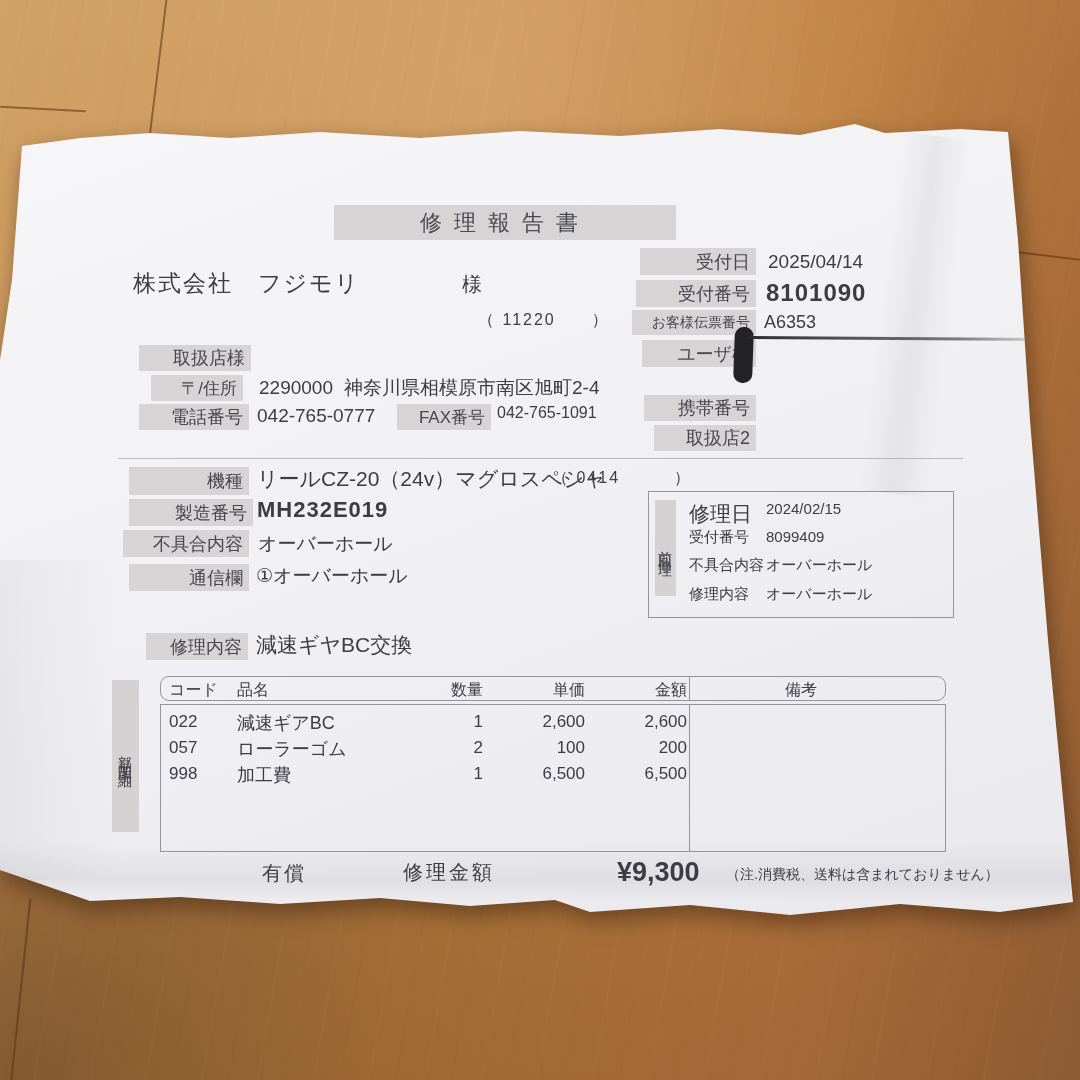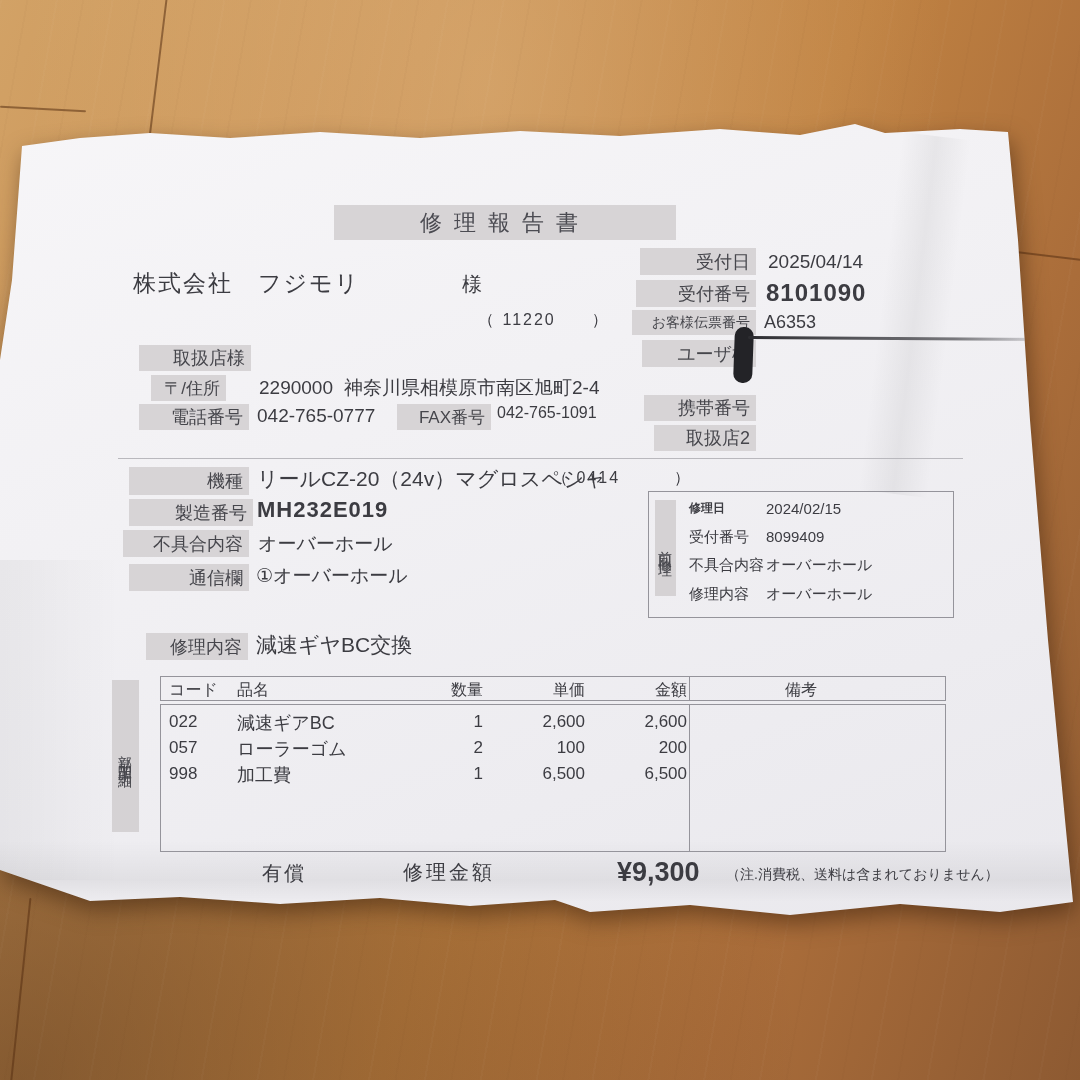--- a/index.html
+++ b/index.html
@@ -89,21 +89,21 @@
     <div class="marker-line" style="left:748px;top:337px;width:295px;"></div>
 
     <div class="txt" style="left:133px;top:268px;font-size:23px;font-weight:500;letter-spacing:2px;">株式会社　フジモリ</div>
     <div class="txt" style="left:462px;top:271px;font-size:20px;">様</div>
     <div class="txt" style="left:478px;top:310px;font-size:16px;letter-spacing:2px;">（ 11220　　）</div>
 
     <div class="lbox" style="left:139px;top:345px;width:112px;height:26px;">
           <span>取扱店様</span>
         </div>
 
-    <div class="lbox" style="left:151px;top:375px;width:75px;height:26px;font-size:17px;">
+    <div class="lbox" style="left:151px;top:375px;width:92px;height:26px;font-size:17px;">
           <span>〒/住所</span>
         </div>
     <div class="txt" style="left:259px;top:377px;font-size:19px;">2290000</div>
     <div class="txt" style="left:344px;top:375px;font-size:19px;">神奈川県相模原市南区旭町2-4</div>
 
     <div class="lbox" style="left:139px;top:404px;width:110px;height:26px;">
           <span>電話番号</span>
         </div>
     <div class="txt" style="left:257px;top:405px;font-size:19px;">042-765-0777</div>
     <div class="lbox" style="left:397px;top:404px;width:94px;height:26px;font-size:17px;">
@@ -136,38 +136,38 @@
         </div>
     <div class="txt" style="left:258px;top:531px;font-size:19px;">オーバーホール</div>
 
     <div class="lbox" style="left:129px;top:564px;width:120px;height:27px;">
           <span>通信欄</span>
         </div>
     <div class="txt" style="left:256px;top:563px;font-size:19px;">①オーバーホール</div>
 
     <div class="obox" style="left:648px;top:491px;width:306px;height:127px;">
       <div class="vstrip" style="left:6px;top:8px;width:21px;height:96px;">前回修理</div>
-      <div class="txt" style="left:40px;top:8px;font-size:12px;font-weight:bold;">修理日</div>
+      <div class="txt" style="left:40px;top:8px;font-size:21px;">修理日</div>
       <div class="txt" style="left:117px;top:8px;font-size:15px;">2024/02/15</div>
       <div class="txt" style="left:40px;top:36px;font-size:15px;">受付番号</div>
       <div class="txt" style="left:117px;top:36px;font-size:15px;">8099409</div>
       <div class="txt" style="left:40px;top:64px;font-size:15px;">不具合内容</div>
       <div class="txt" style="left:117px;top:64px;font-size:15px;">オーバーホール</div>
       <div class="txt" style="left:40px;top:93px;font-size:15px;">修理内容</div>
       <div class="txt" style="left:117px;top:93px;font-size:15px;">オーバーホール</div>
     </div>
 
     <div class="lbox" style="left:146px;top:633px;width:102px;height:27px;">
           <span>修理内容</span>
         </div>
     <div class="txt" style="left:256px;top:631px;font-size:21px;">減速ギヤBC交換</div>
 
     <div class="vstrip" style="left:112px;top:680px;width:27px;height:152px;">部品加工明細</div>
 
-    <div class="obox" style="left:160px;top:676px;width:786px;height:25px;">
+    <div class="obox" style="left:160px;top:676px;width:786px;height:25px;border-radius:9px;">
       <div class="cell" style="left:8px;top:3px;width:60px;">コード</div>
       <div class="cell" style="left:76px;top:3px;width:100px;">品名</div>
       <div class="cell r" style="left:252px;top:3px;width:70px;">数量</div>
       <div class="cell r" style="left:352px;top:3px;width:72px;">単価</div>
       <div class="cell r" style="left:456px;top:3px;width:70px;">金額</div>
       <div class="cell c" style="left:590px;top:3px;width:100px;">備考</div>
       <div class="vline" style="left:528px;top:0;height:23px;"></div>
     </div>
 
     <div class="obox" style="left:160px;top:704px;width:786px;height:148px;">

